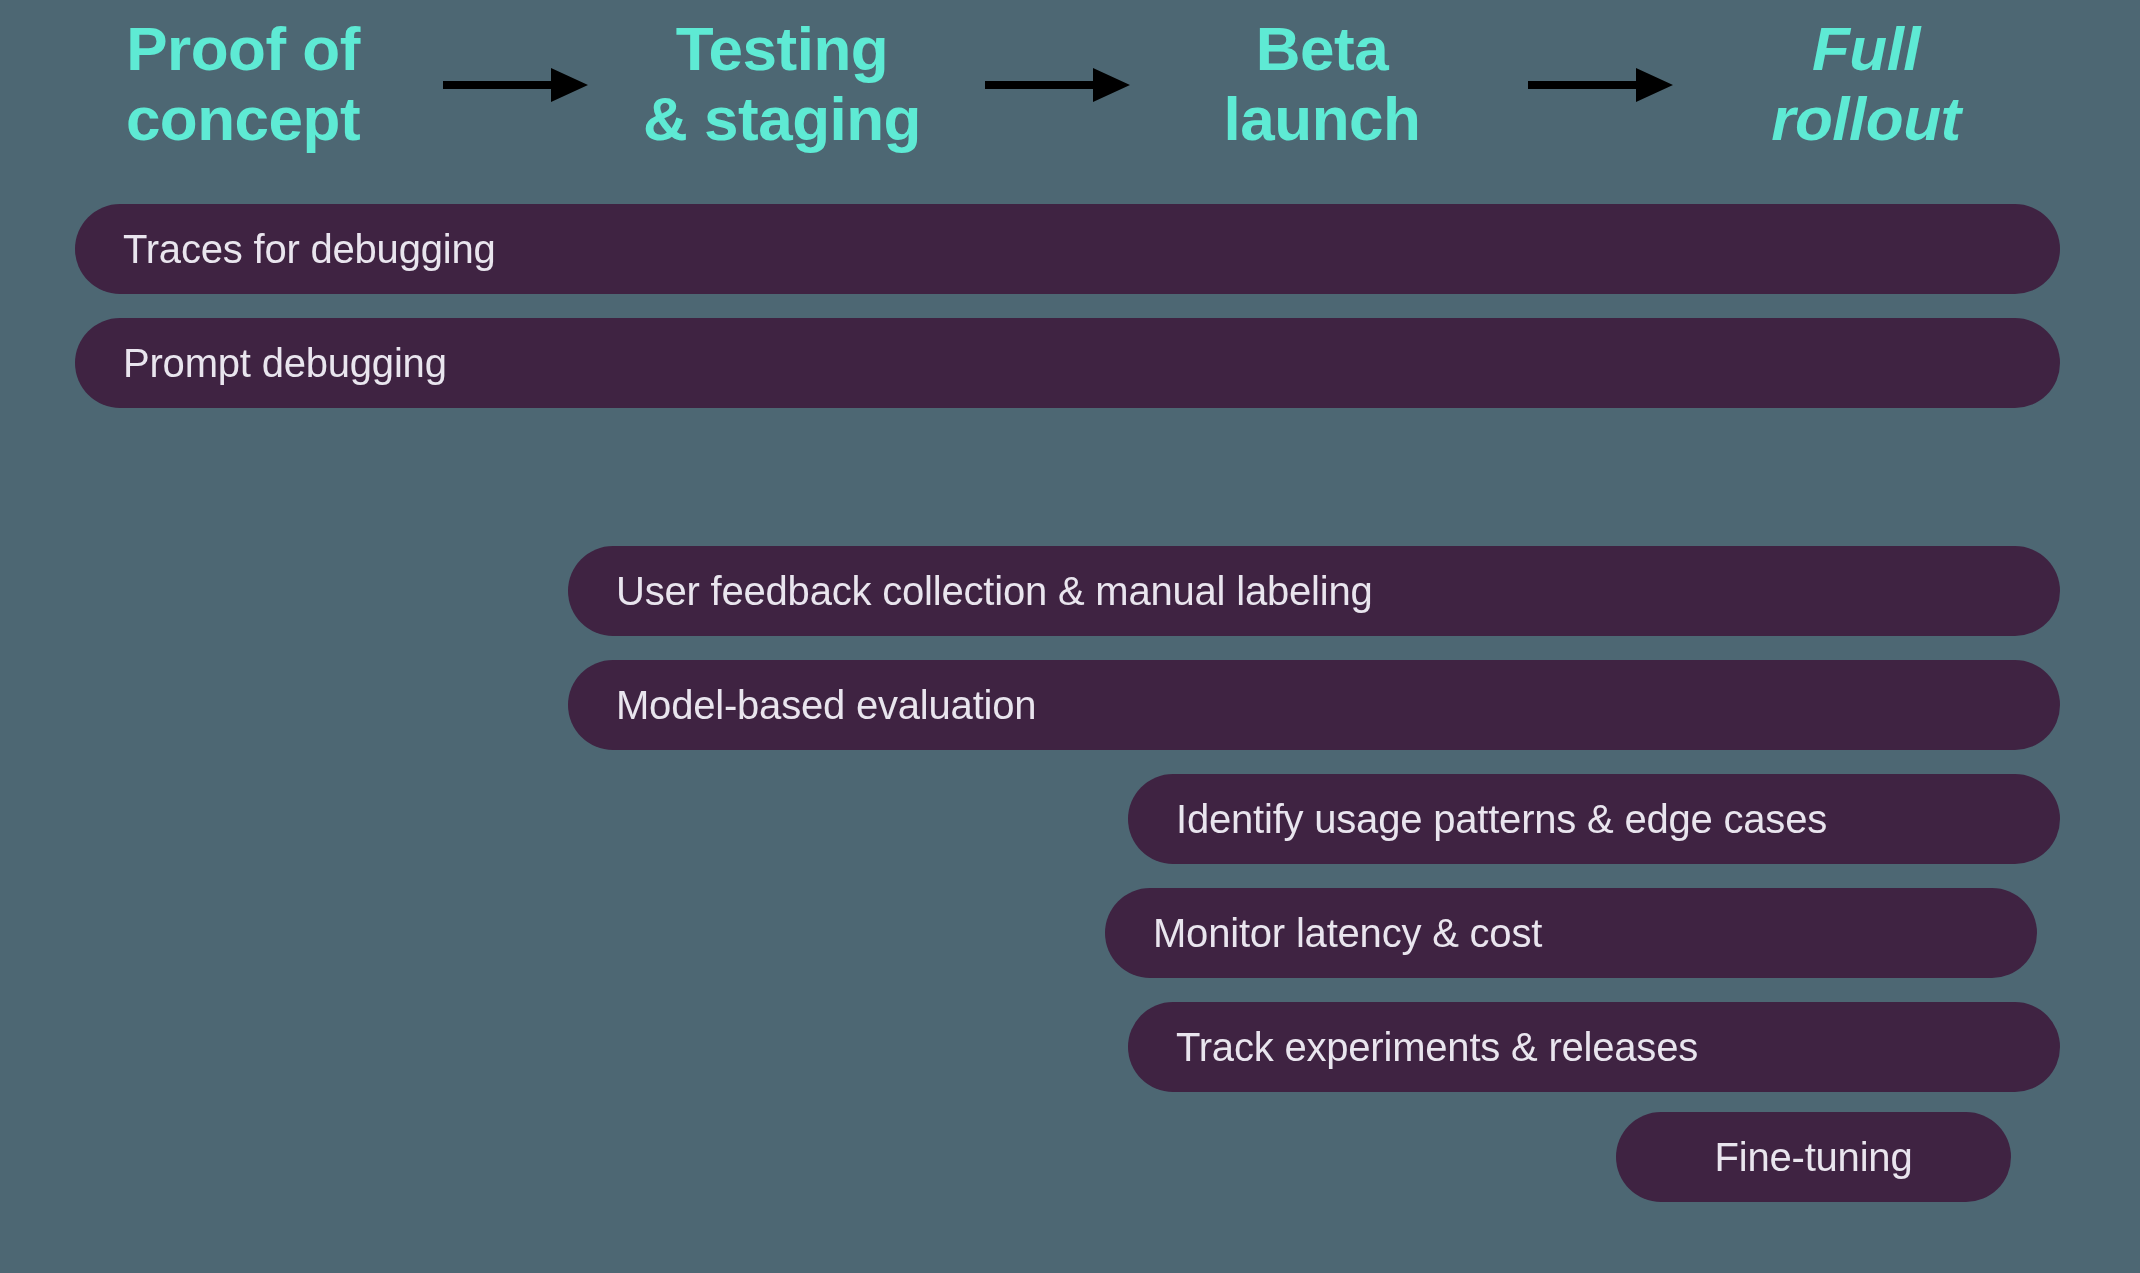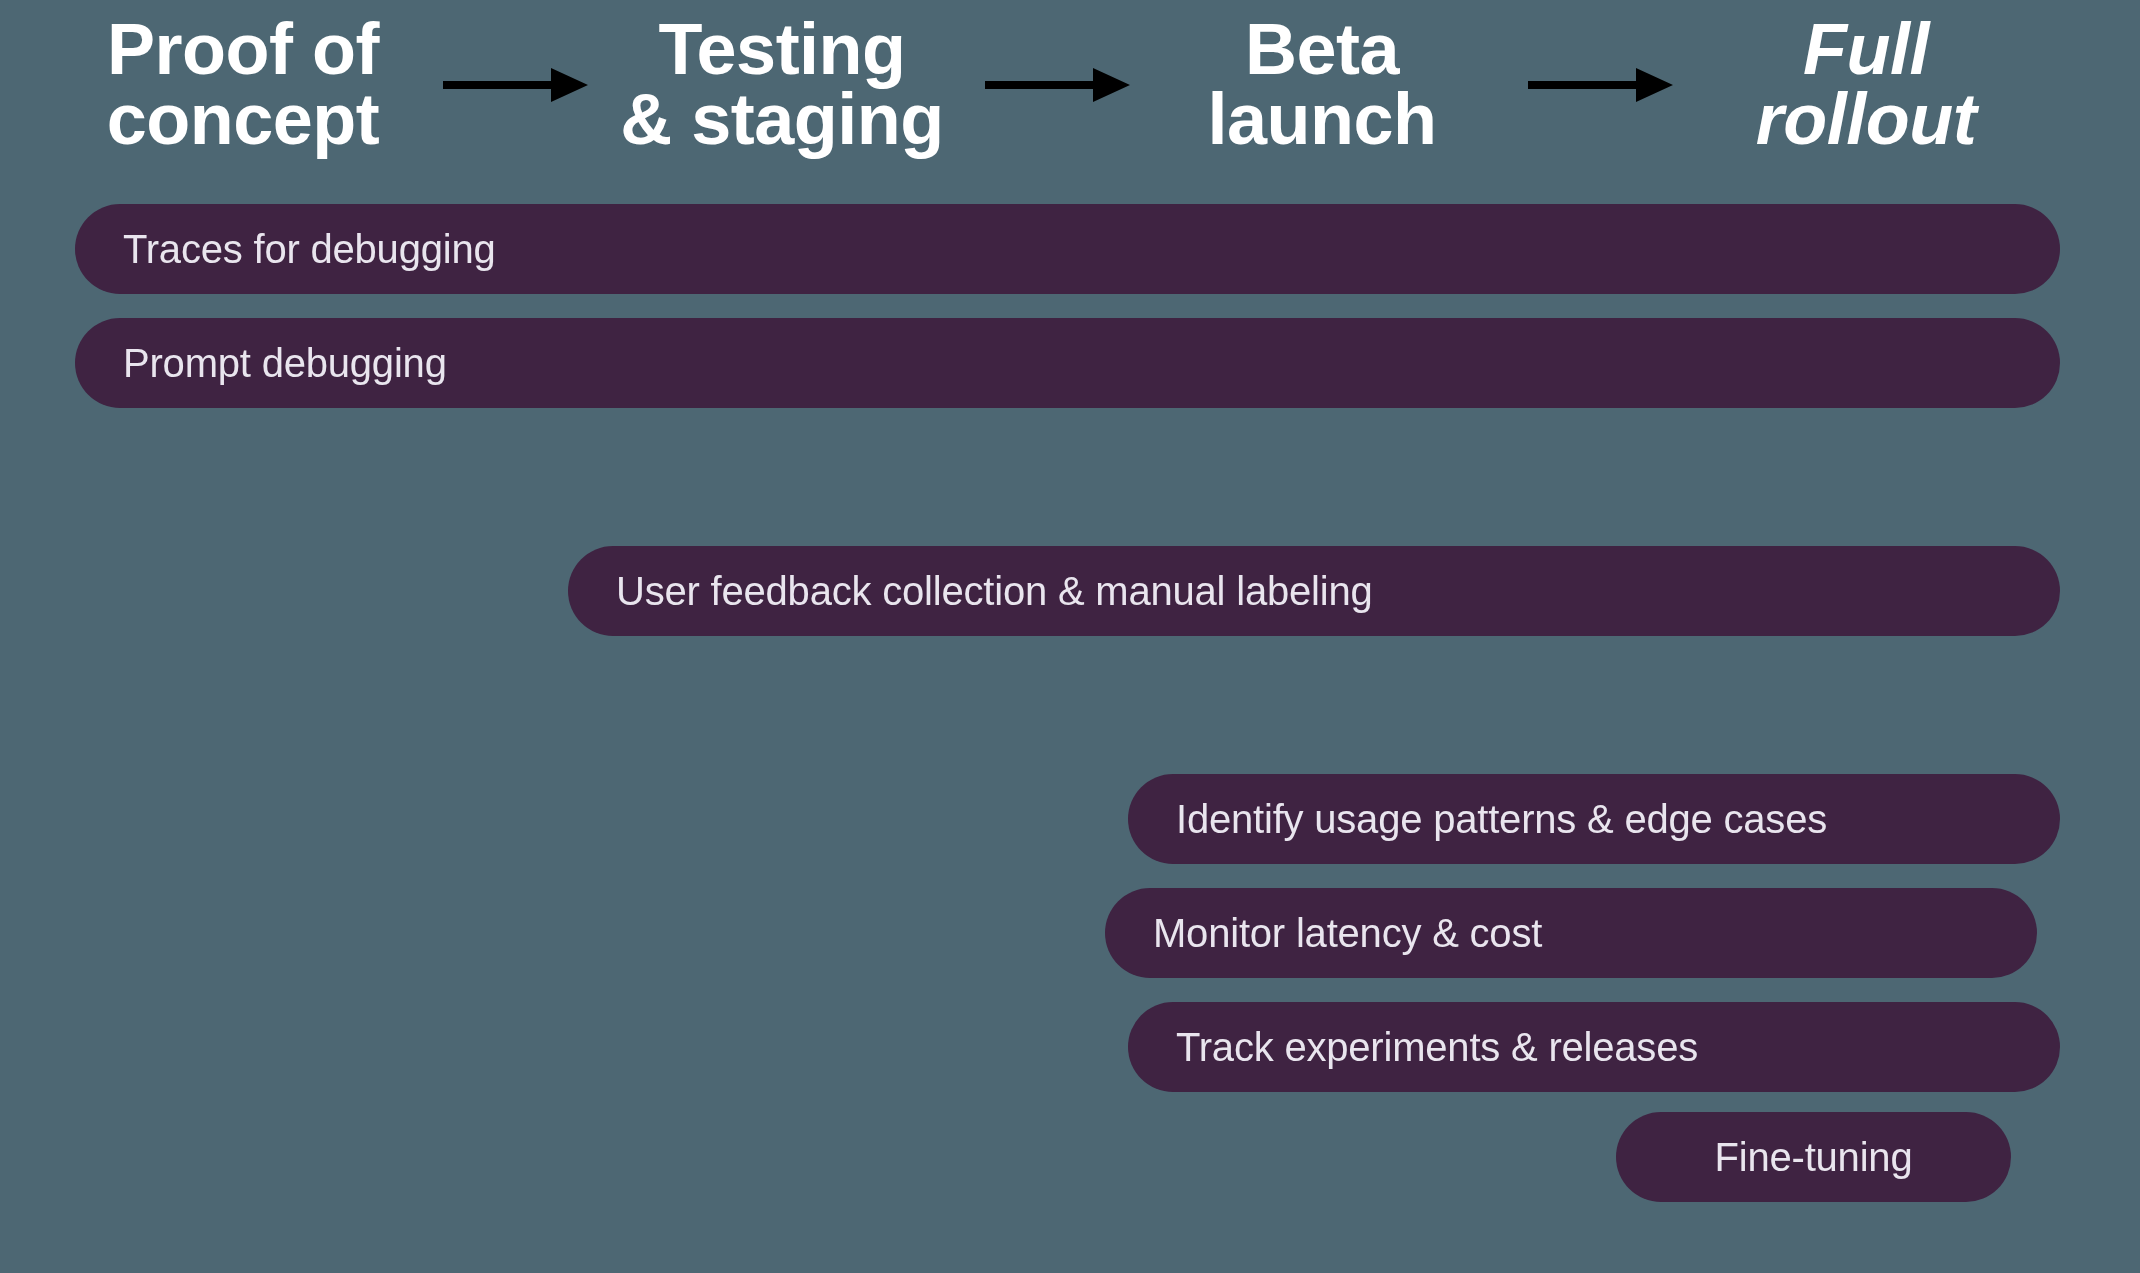--- a/index.html
+++ b/index.html
@@ -16,23 +16,23 @@
   #stage {
     position: relative;
     width: 2140px;
     height: 1273px;
     background: #4d6773;
   }
 
   
   .phase-label {
     position: absolute;
-    color: #ffffff;
+    color: #5eead4;
     font-weight: 700;
-    font-size: 72px;
+    font-size: 62px;
     line-height: 70px;
     text-align: center;
     white-space: pre-line;
     letter-spacing: -0.5px;
     transform: translateX(-50%);
   }
   .arrow {
     position: absolute;
     height: 46px;
   }
@@ -95,20 +95,23 @@
 
   <div class="pill align-left" style="left:75px; top:318px; width:1985px;">
     <span class="pill-label">Prompt debugging</span>
   </div>
 
 
   <div class="pill align-left" style="left:568px; top:546px; width:1492px;align-items:center;">
     <span class="pill-label">User feedback collection &amp; manual labeling</span>
   </div>
 
+  <div class="pill align-left" style="left:568px; top:660px; width:1492px;">
+    <span class="pill-label">Model-based evaluation</span>
+  </div>
 
   <div class="pill align-left" style="left:1128px; top:774px; width:932px;">
     <span class="pill-label">Identify usage patterns &amp; edge cases</span>
   </div>
 
   <div class="pill align-left" style="left:1105px; top:888px; width:932px;">
     <span class="pill-label">Monitor latency &amp; cost</span>
   </div>
 
   <div class="pill align-left" style="left:1128px; top:1002px; width:932px;">

